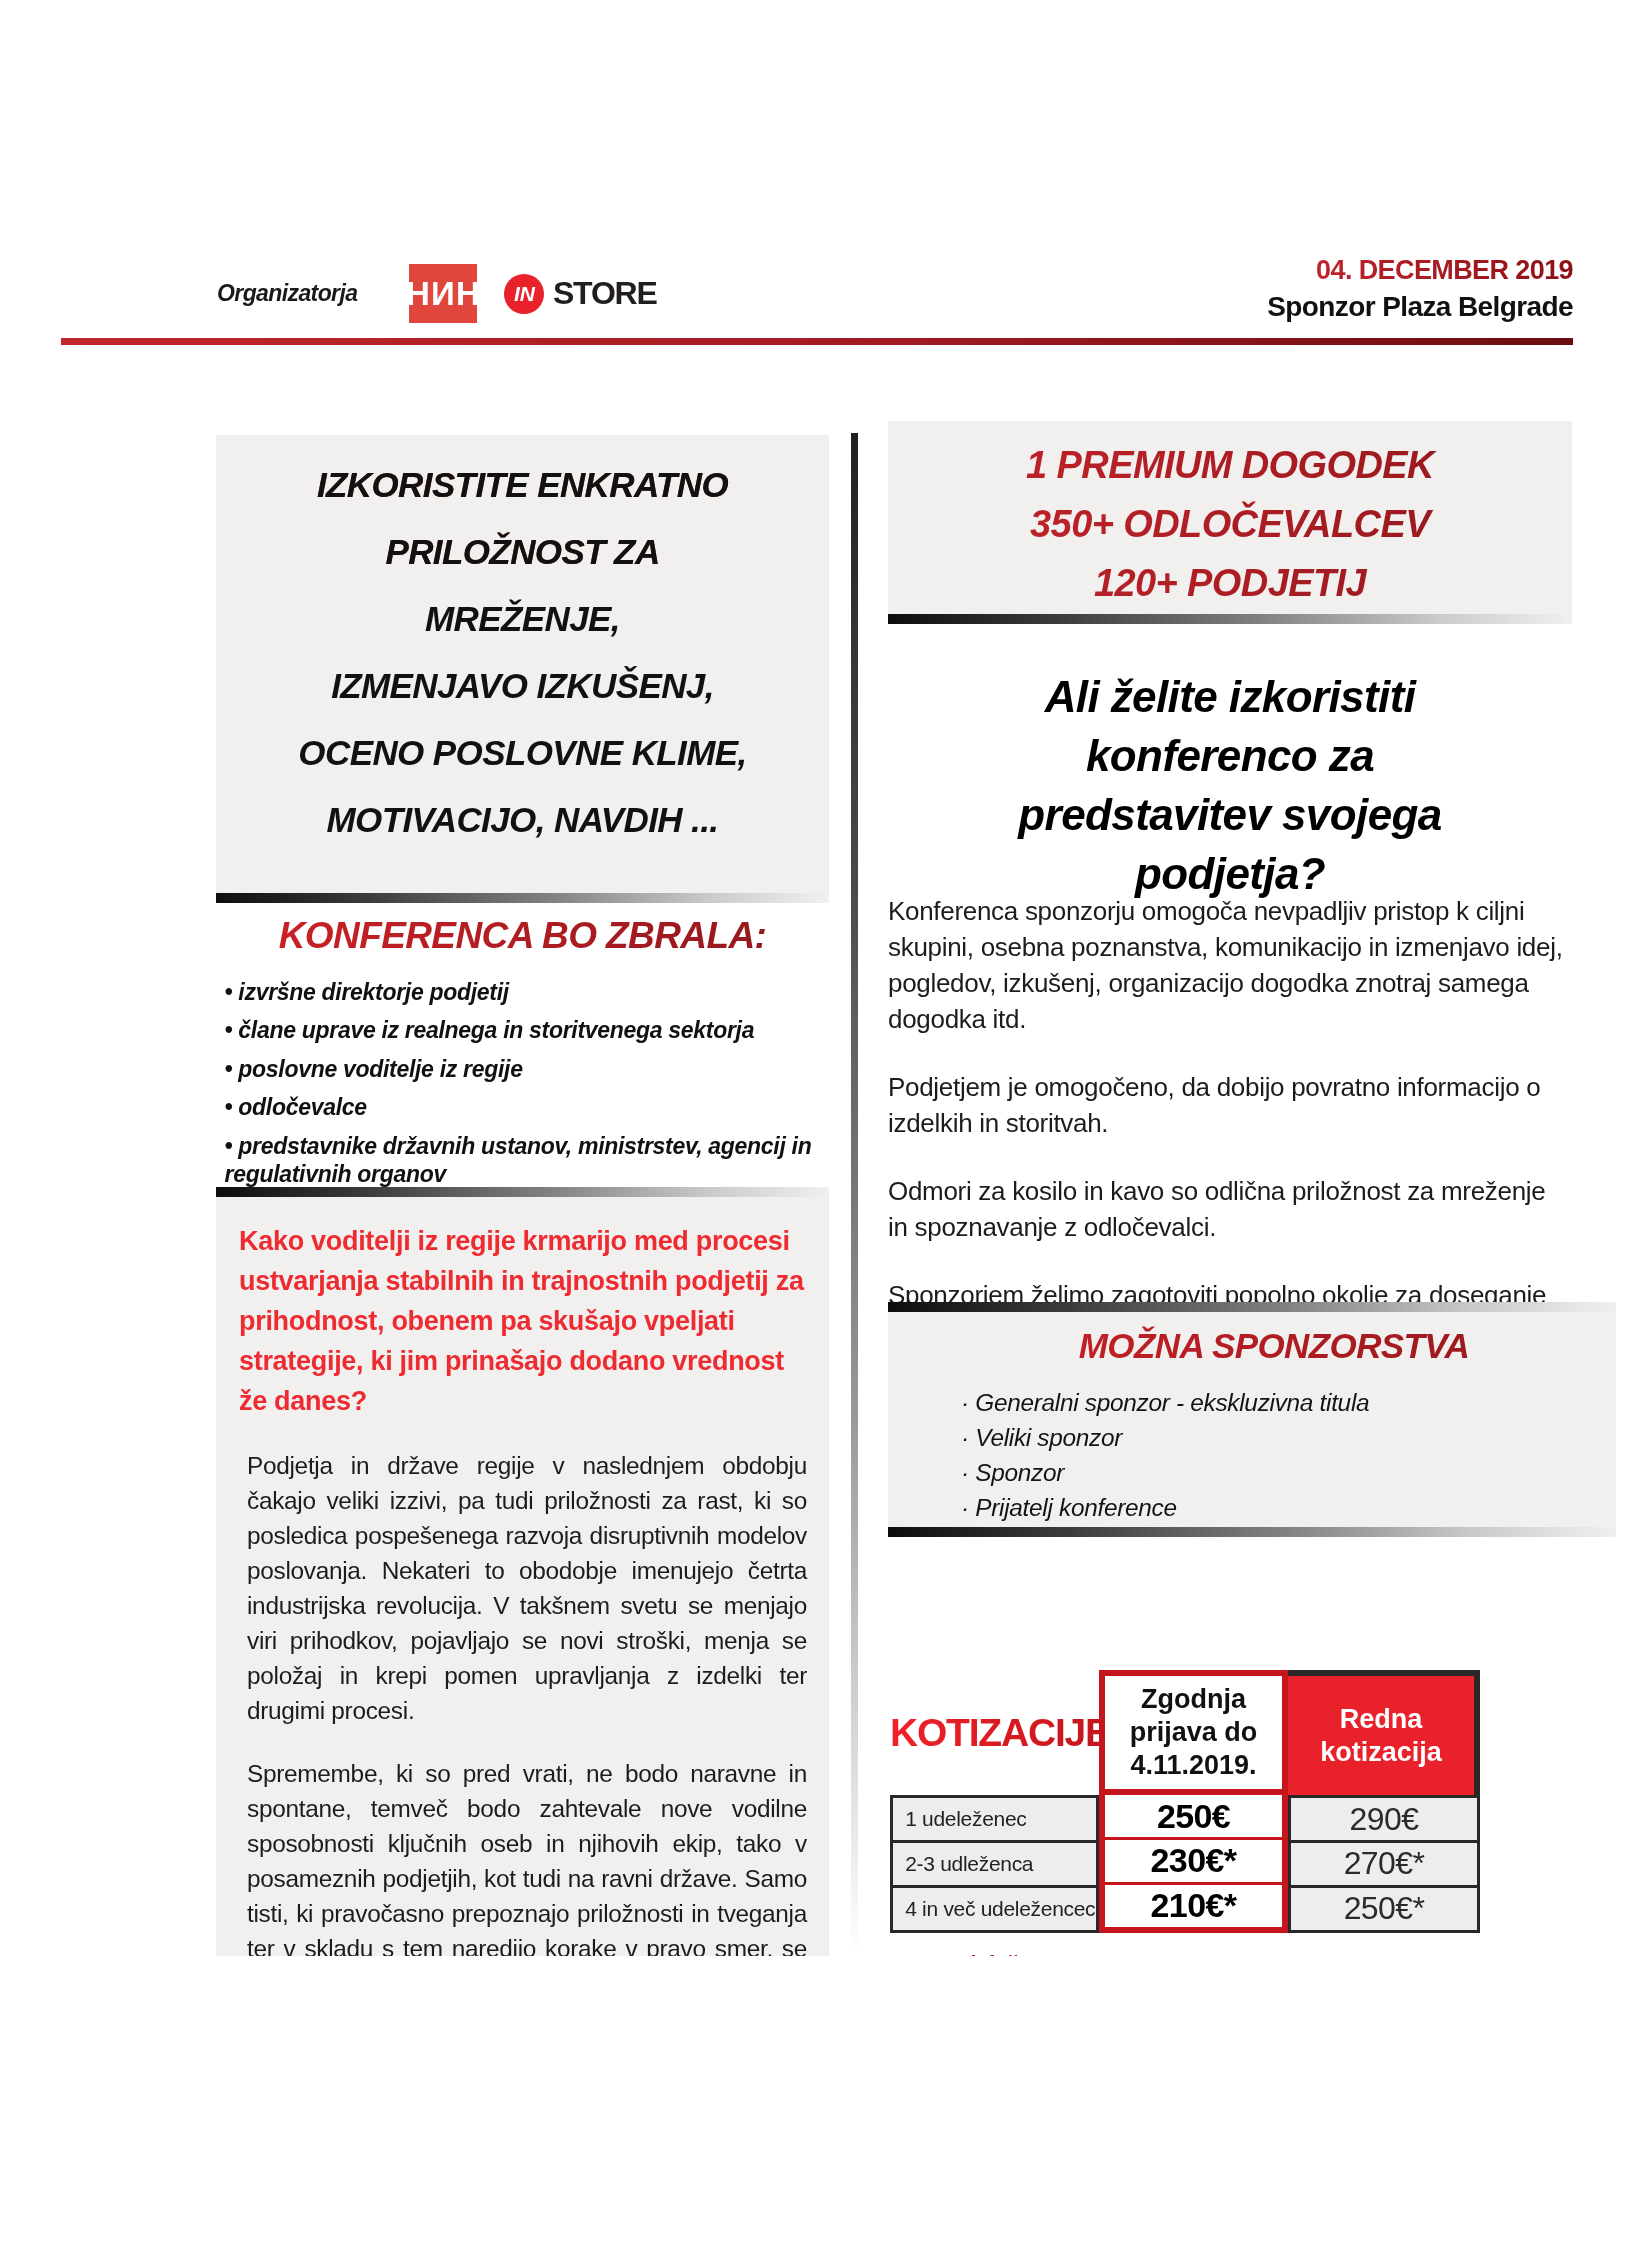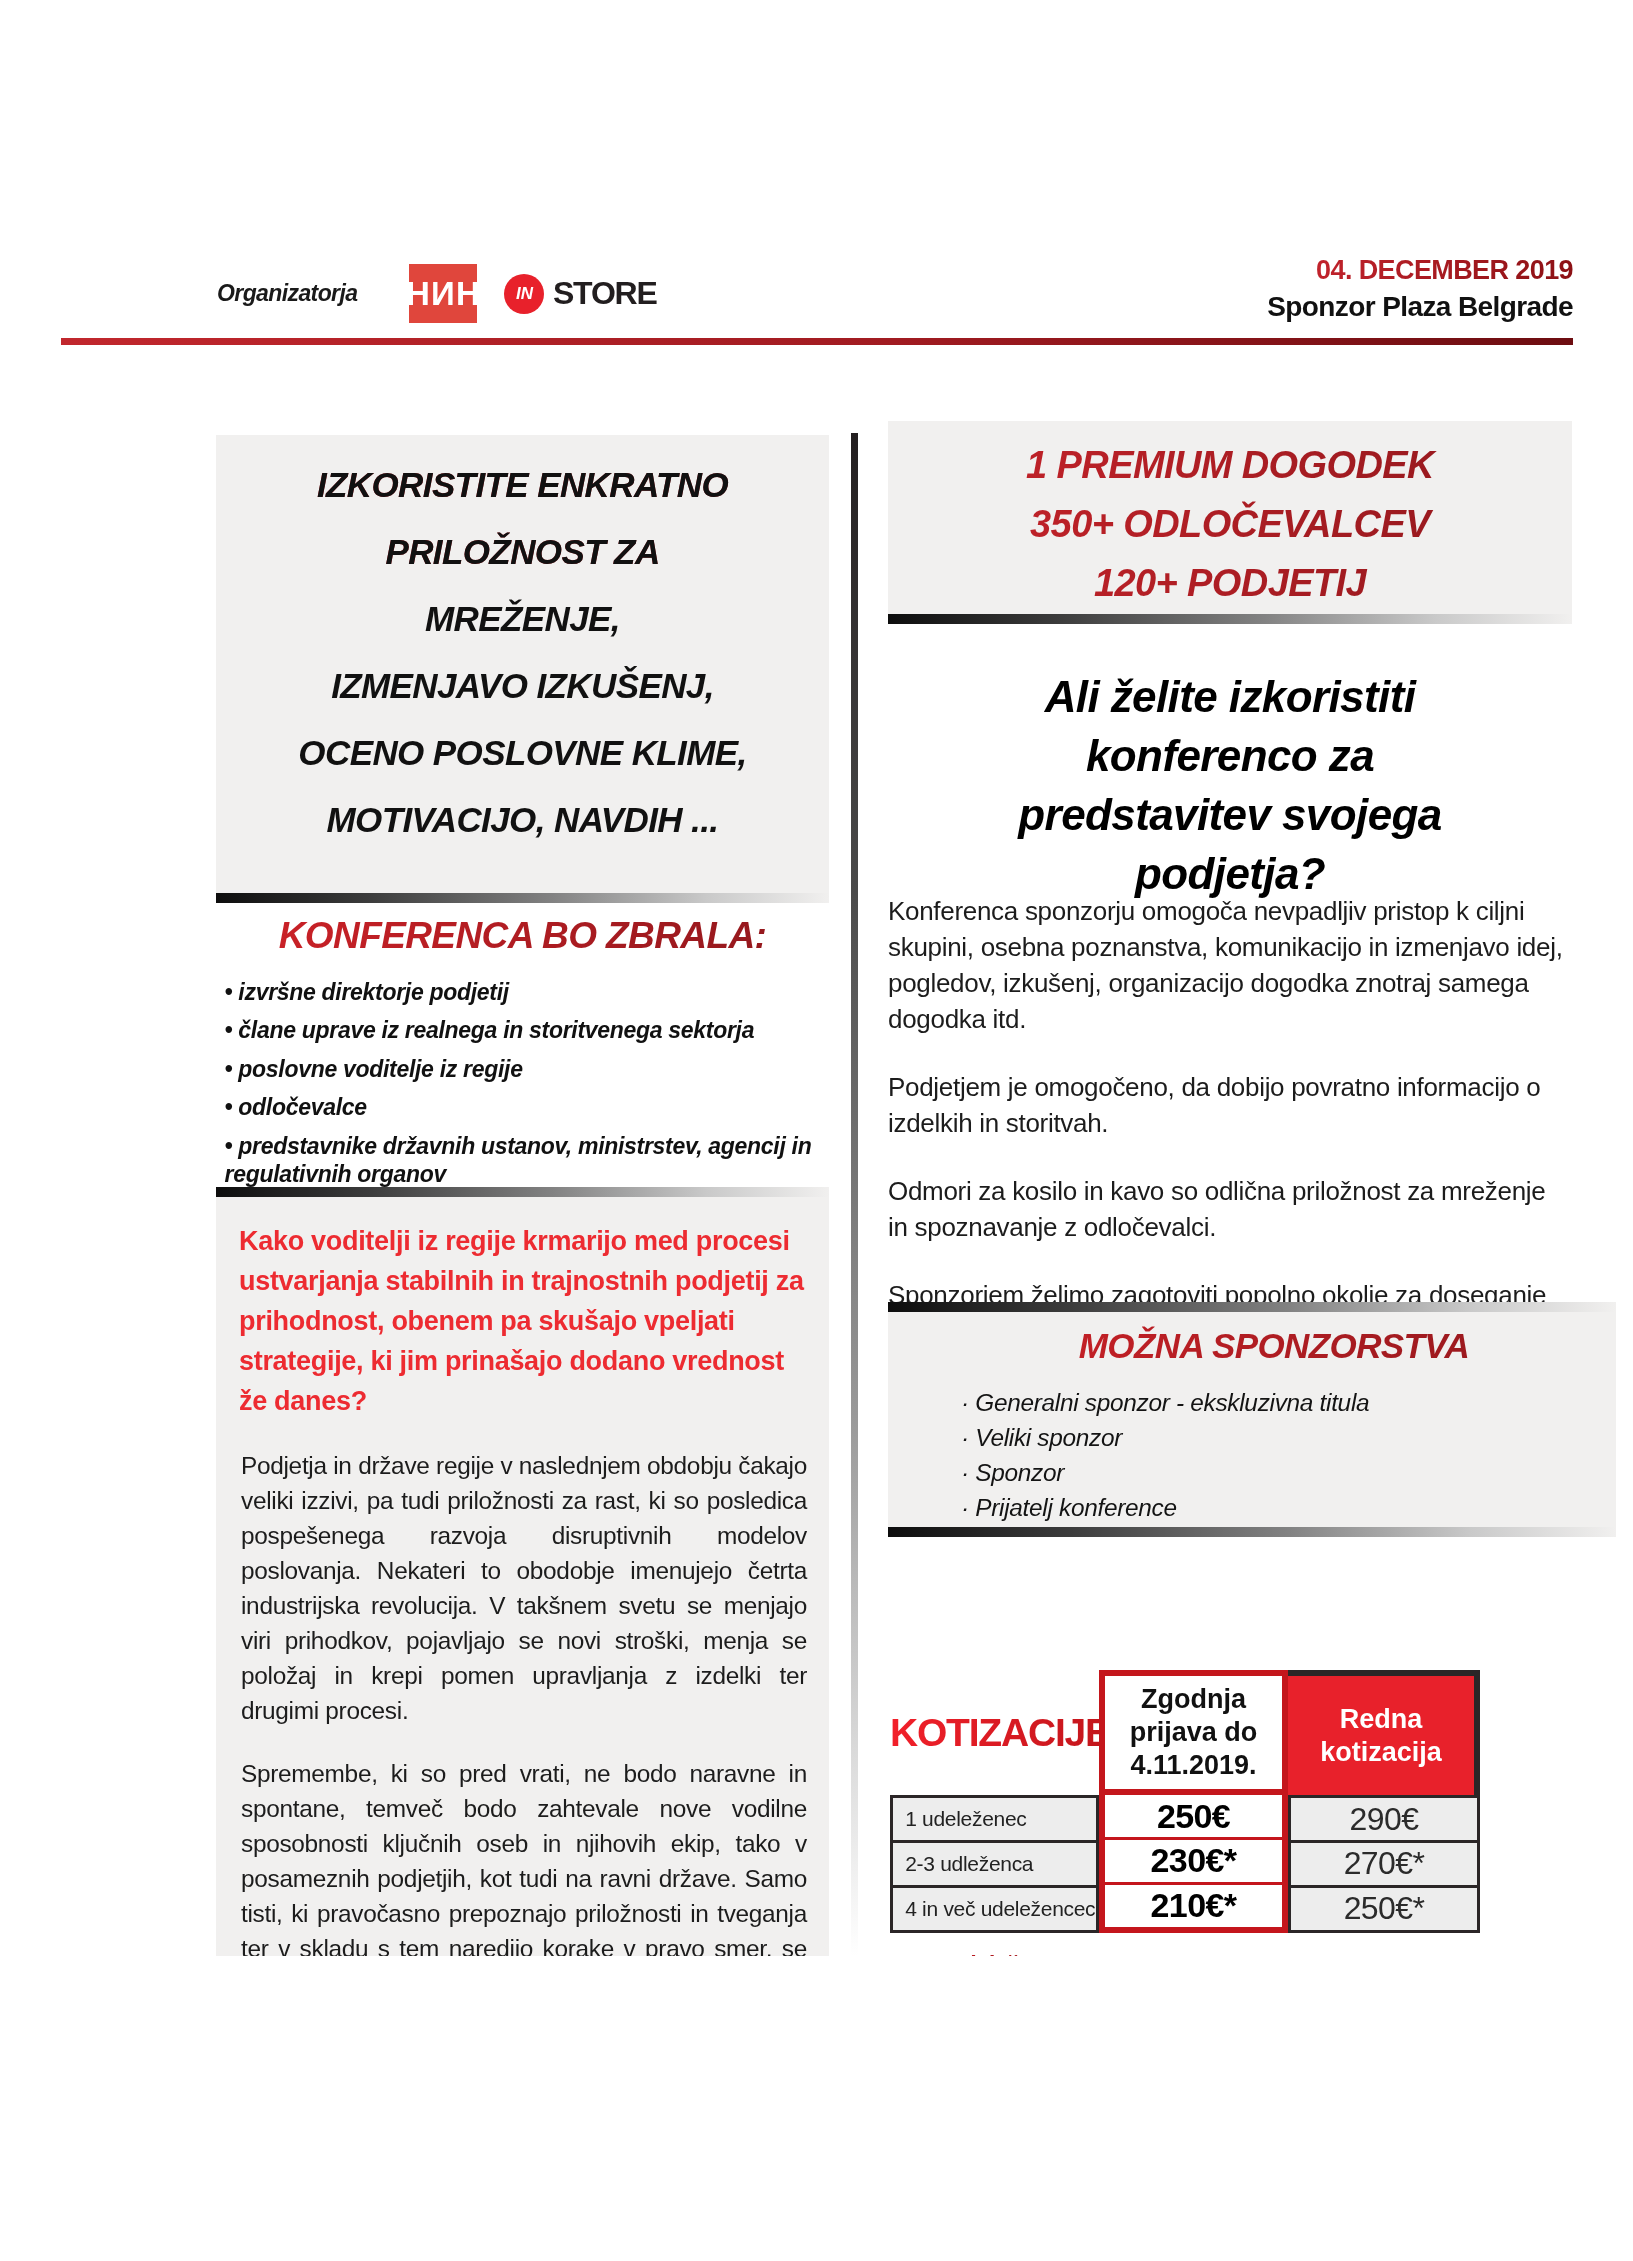--- a/index.html
+++ b/index.html
@@ -13,21 +13,21 @@
         -webkit-background-clip:text;background-clip:text;color:transparent;}
   }
 
   
   .header-left{position:absolute;left:217px;top:264px;display:flex;align-items:center;gap:27px;}
   .org-label{font-style:italic;font-weight:bold;font-size:23px;letter-spacing:-0.6px;}
   .nin-logo{width:68px;height:59px;background:#e0463c;display:flex;align-items:center;justify-content:center;
             color:#fff;font-weight:bold;font-size:33px;letter-spacing:1.2px;margin-left:25px;}
   .instore{display:flex;align-items:center;gap:8.5px;}
   .instore-circle{width:40px;height:40px;border-radius:50%;background:#e8212b;display:flex;
-                  align-items:center;justify-content:center;color:#fff;font-weight:bold;font-size:17px;font-style:italic;}
+                  align-items:center;justify-content:center;color:#fff;font-weight:bold;font-size:21px;font-style:italic;}
   .instore-word{font-weight:bold;font-size:32px;letter-spacing:-1.2px;color:#221e1f;}
   .header-right{position:absolute;right:61px;top:255px;text-align:right;}
   .header-date{font-size:27px;font-weight:bold;letter-spacing:-0.6px;}
   .header-venue{font-size:28px;font-weight:bold;letter-spacing:-0.6px;color:#111;margin-top:4.9px;}
   .header-rule{position:absolute;left:61px;right:61px;top:338px;height:6.7px;
                background:linear-gradient(90deg,#c1272d 0%,#a11b21 55%,#6d0d11 100%);}
 
   
   .graybox{background:#f1f0ef;}
   .grad-bar{height:9.8px;background:linear-gradient(90deg,#0d0d0d 0%,#3c3c3c 25%,#828282 55%,#c9c9c9 80%,#f1f0ef 100%);}
@@ -45,21 +45,21 @@
   .gather-title{text-align:center;font-style:italic;font-size:37px;letter-spacing:-0.6px;margin-bottom:21px;}
   .gather-list{list-style:none;margin:0;padding:0 0 0 8.5px;}
   .gather-list li{font-weight:bold;font-style:italic;font-size:23px;line-height:28px;letter-spacing:-0.3px;
                   margin-bottom:10.4px;color:#111;}
   .gather-list li::before{content:"• ";}
 
   .qbox{position:absolute;left:216px;top:1187px;width:613px;min-height:775px;}
   .qbox .grad-bar{position:absolute;left:0;right:0;top:0;height:10.4px;}
   .qbox .inner{padding:34px 22px 18.3px 23px;}
   .question{color:#ed2b31;font-weight:bold;font-size:27px;line-height:40px;letter-spacing:-0.3px;margin:0 0 27px 0;}
-  .qpara{font-size:24.4px;line-height:35px;letter-spacing:-0.3px;text-align:justify;color:#1c1c1c;margin:0 0 28px 2px;}
+  .qpara{font-size:24.4px;line-height:35px;letter-spacing:-0.3px;text-align:justify;color:#1c1c1c;margin:0 0 28px 8px;}
 
   
   .box-stats{position:absolute;left:888px;top:421px;width:684px;height:203px;}
   .box-stats .inner{padding-top:14.7px;}
   .stats-line{text-align:center;font-style:italic;font-weight:bold;font-size:38px;line-height:59px;letter-spacing:-0.6px;}
   .box-stats .grad-bar{position:absolute;left:0;right:0;bottom:0;}
 
   .pitch{position:absolute;left:888px;top:667px;width:684px;}
   .pitch-inner{max-width:549px;margin:0 auto;text-align:center;font-weight:bold;font-style:italic;
                font-size:44px;line-height:59px;letter-spacing:-0.6px;color:#000;}

